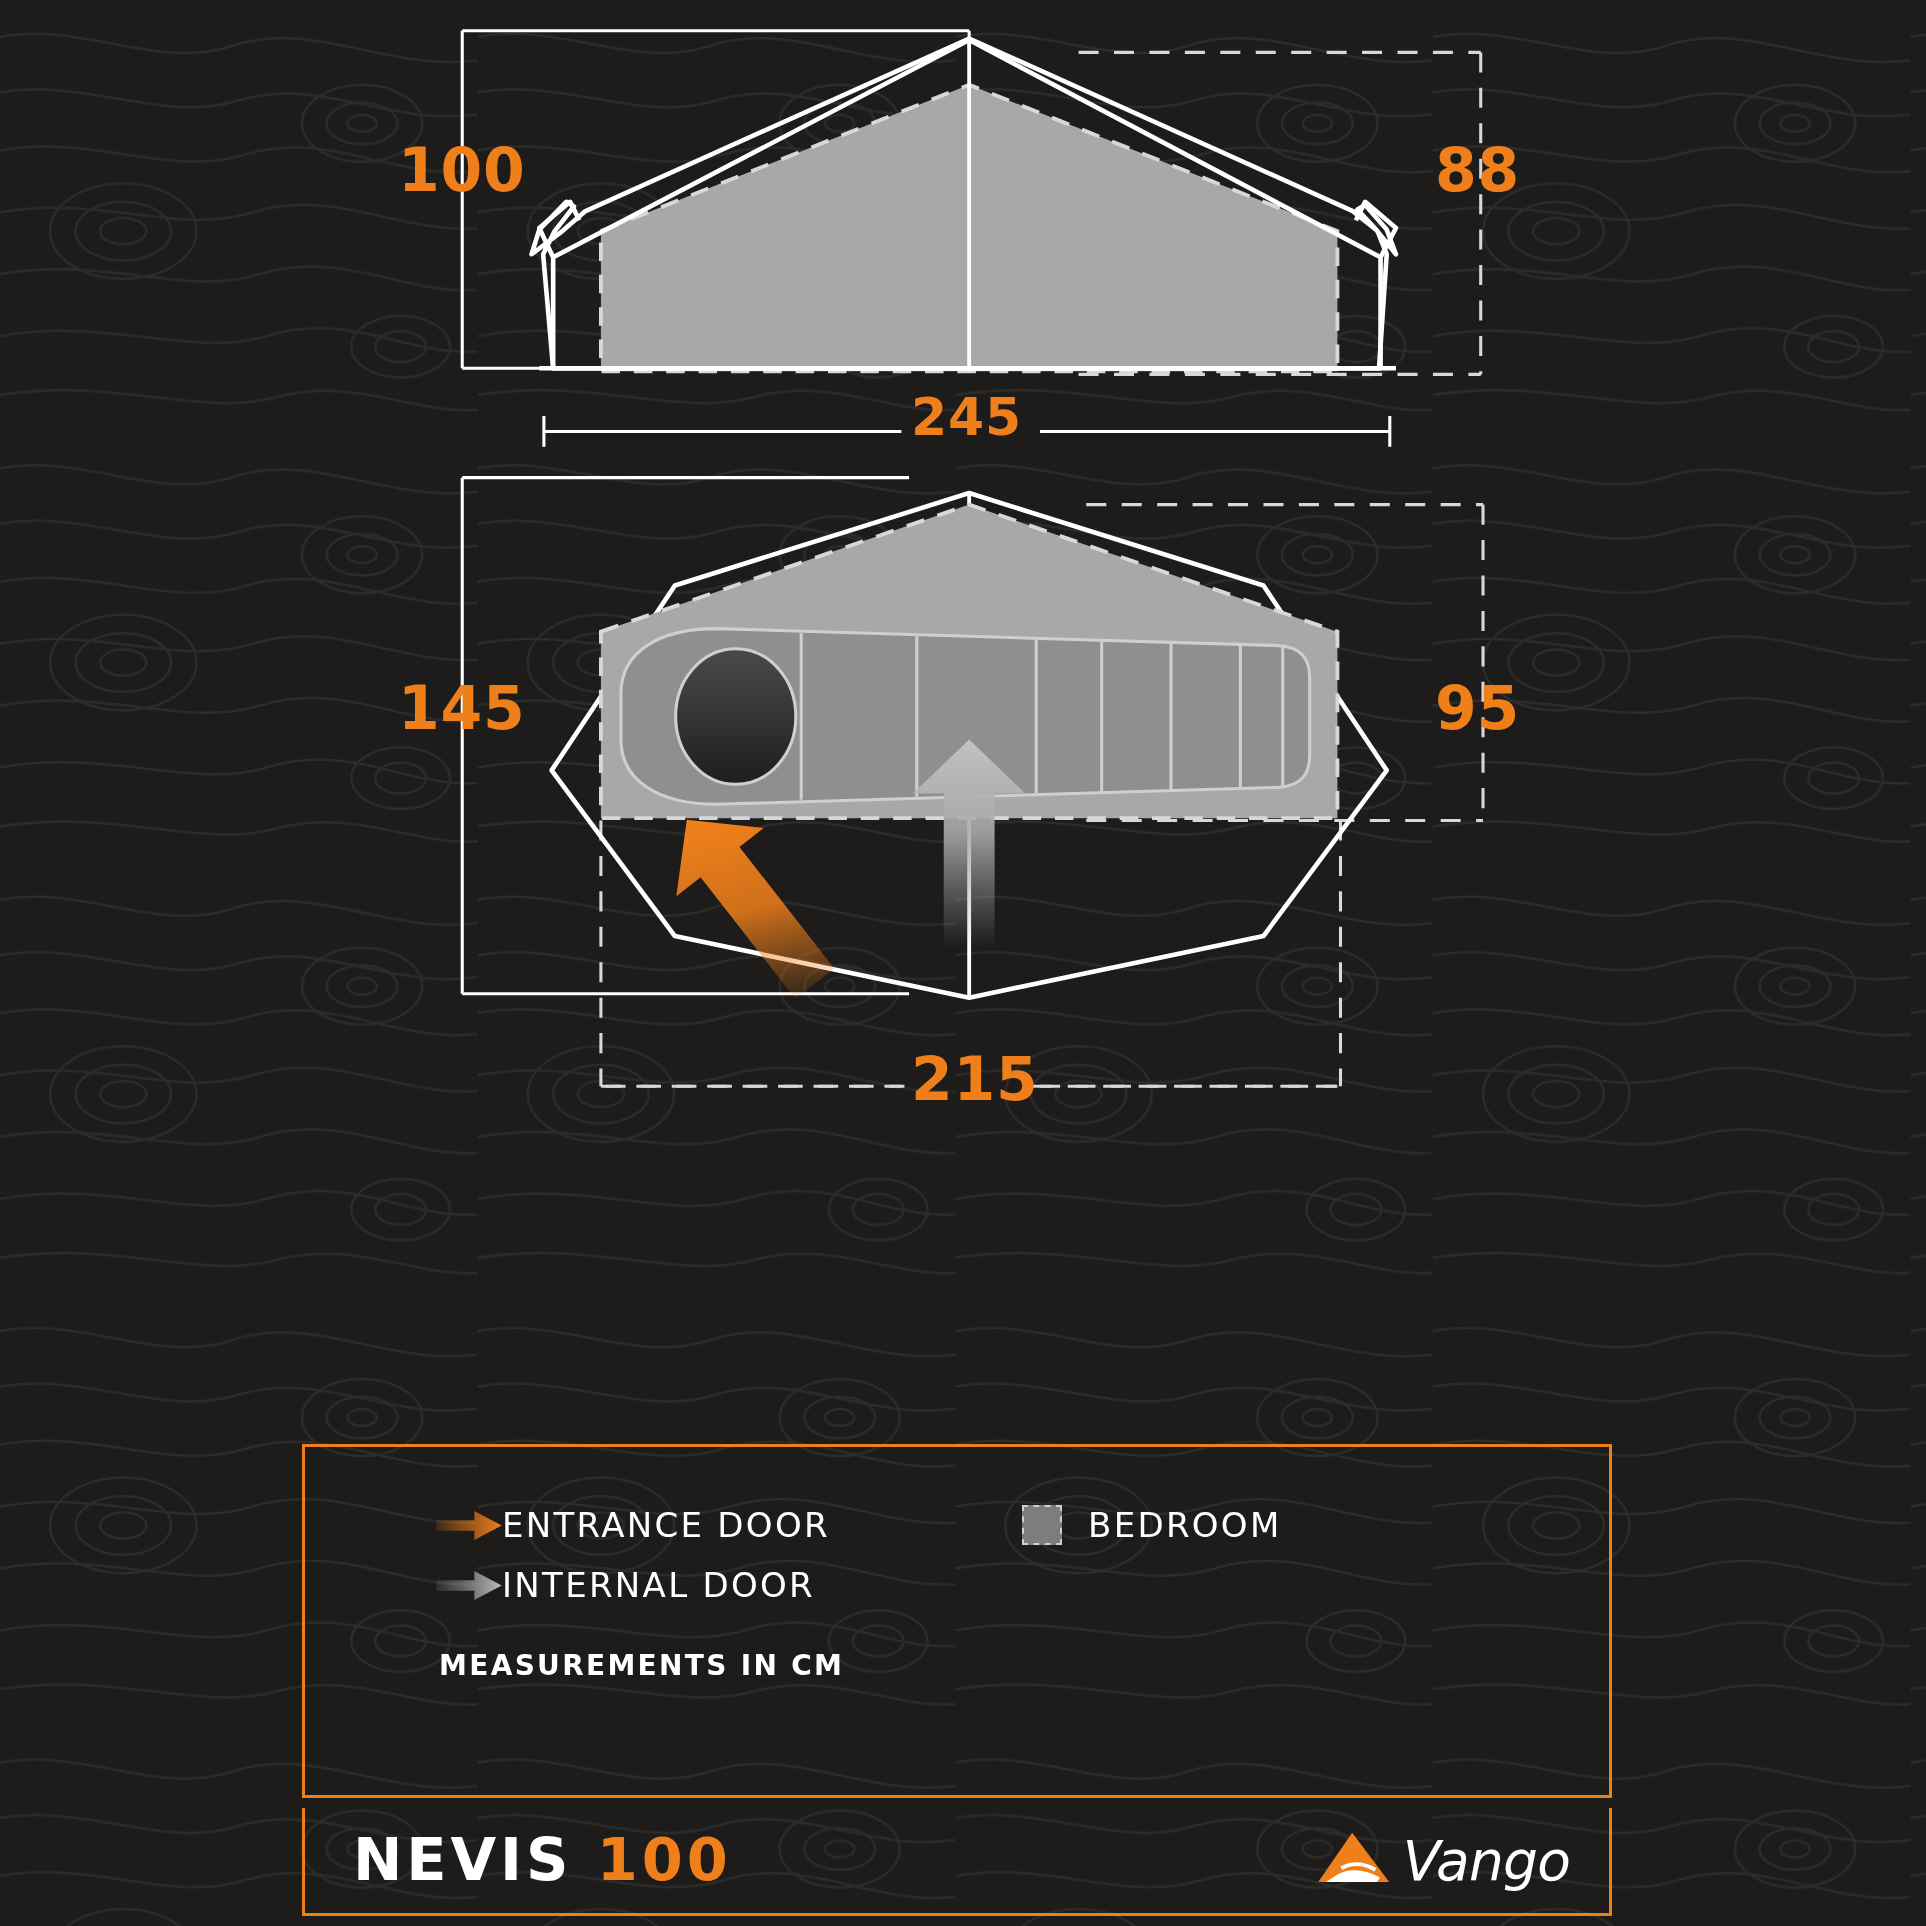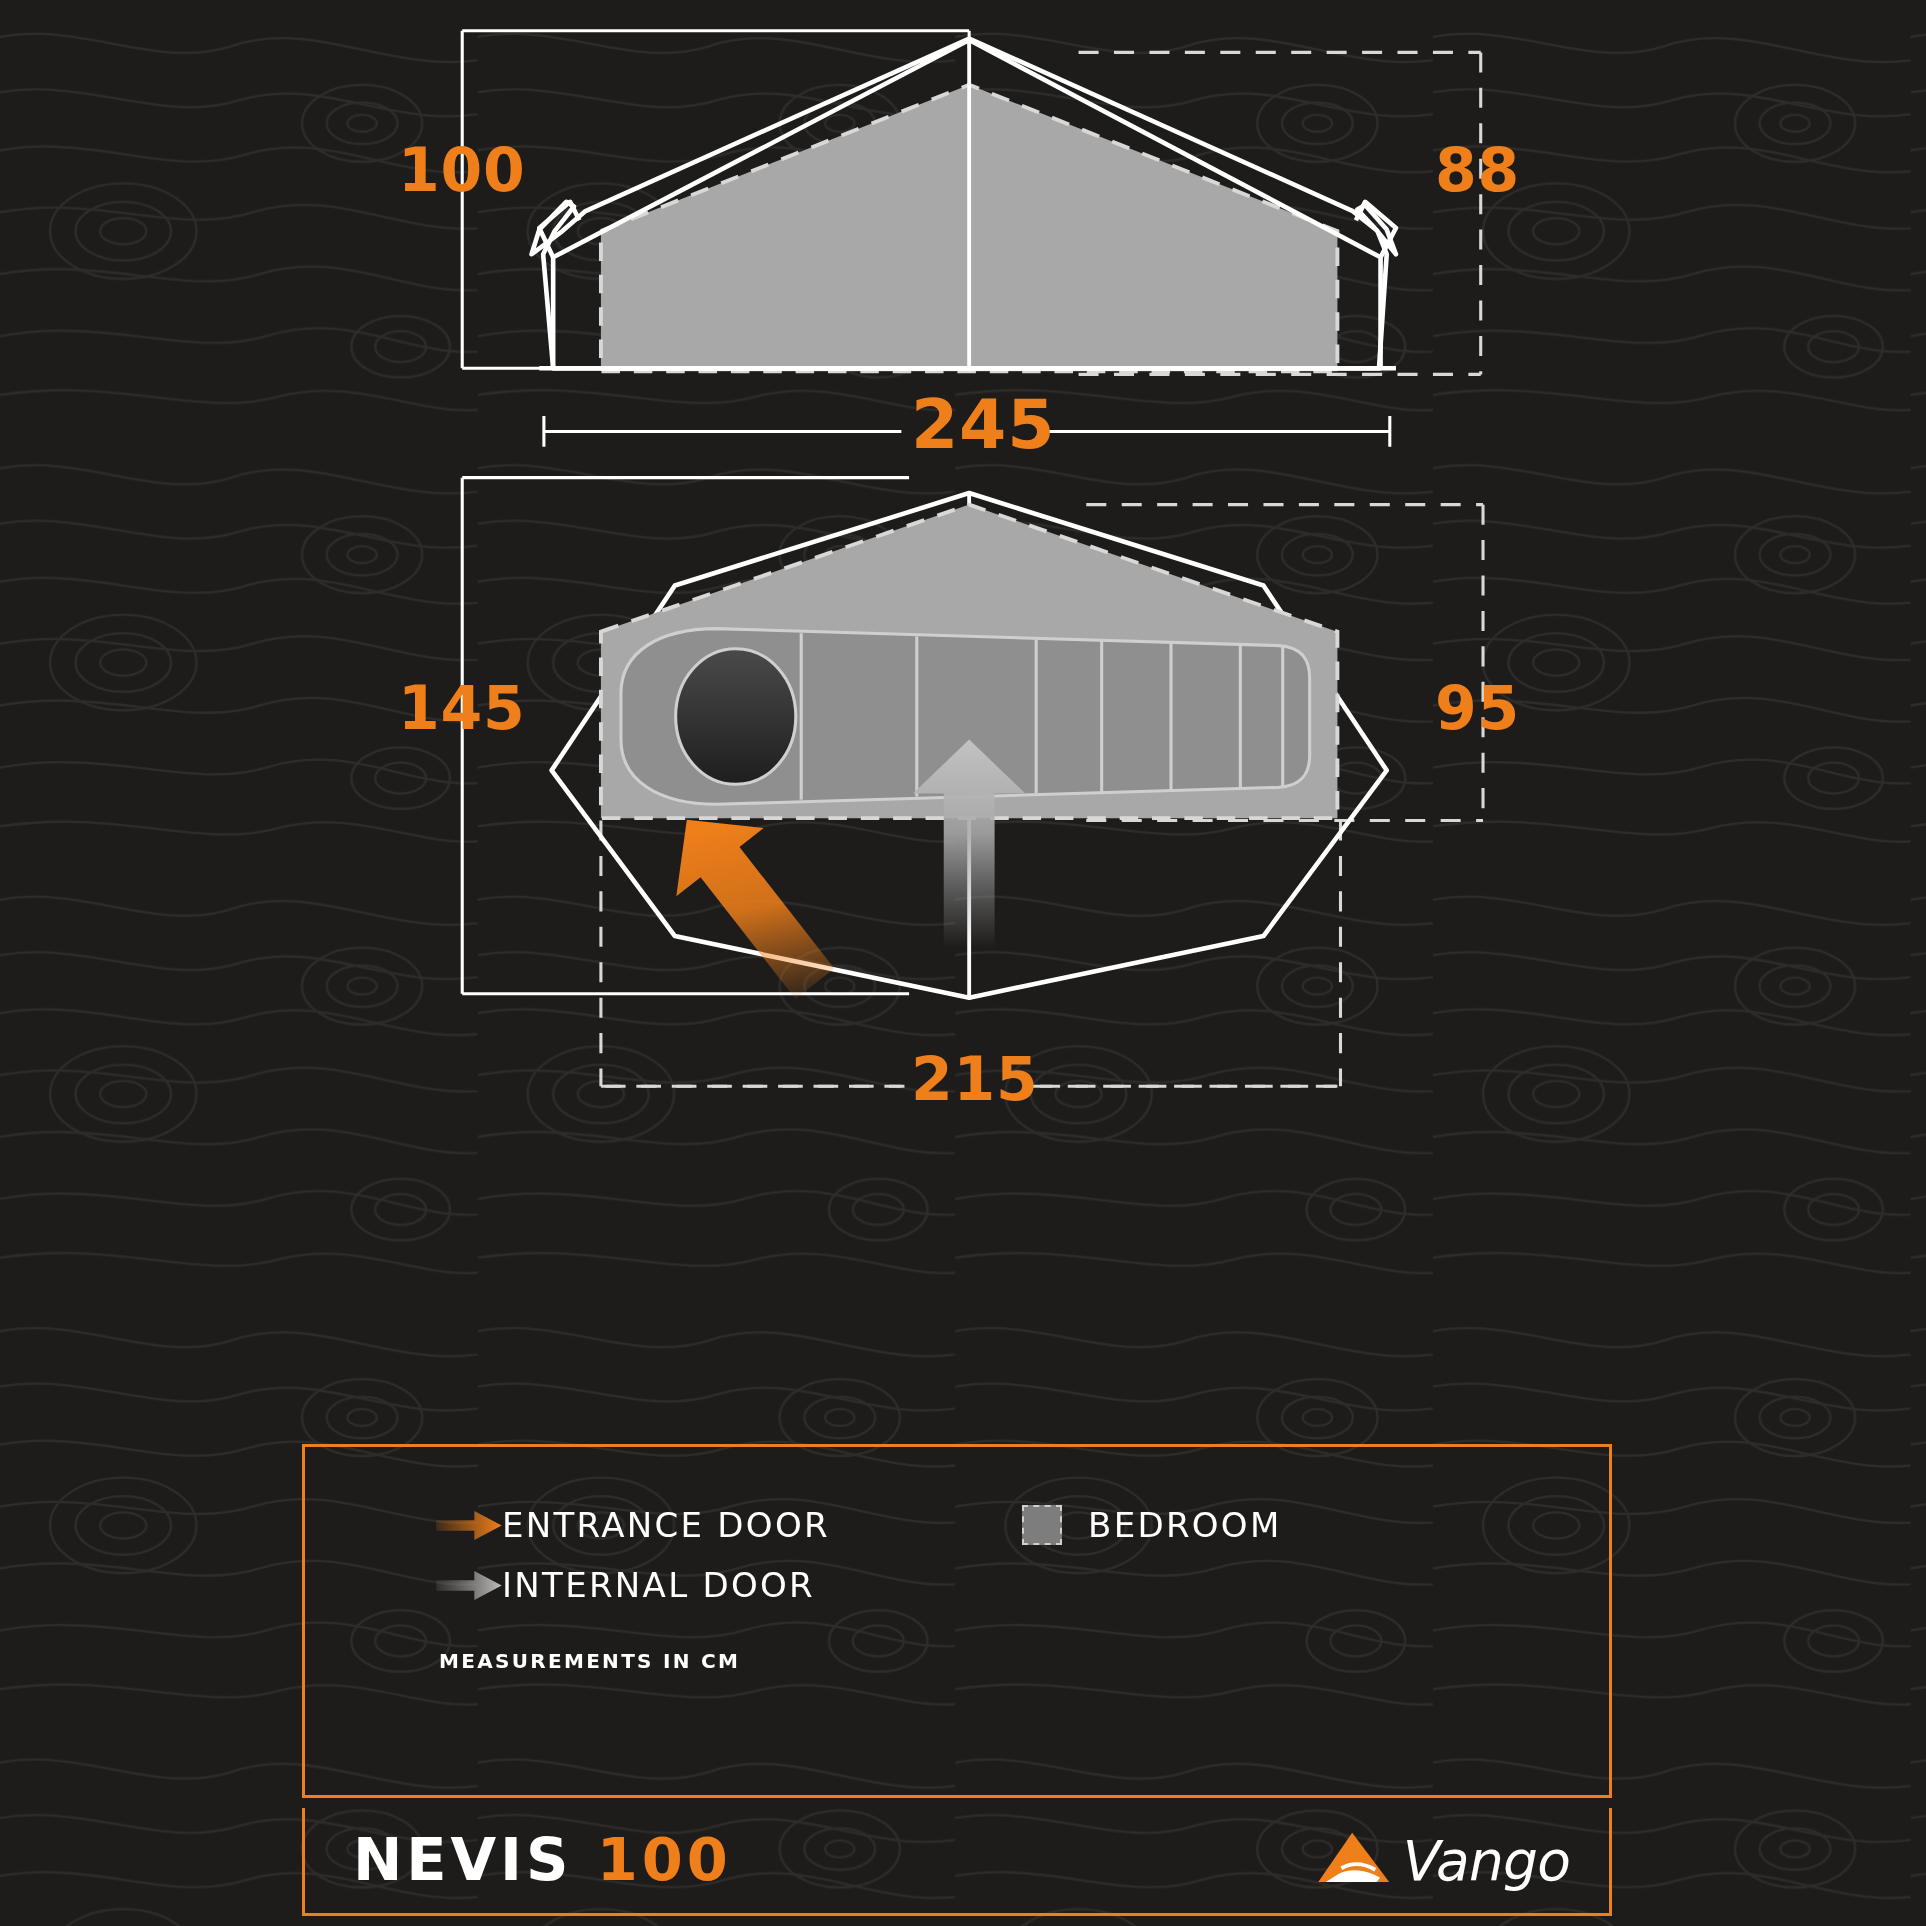--- a/index.html
+++ b/index.html
@@ -35,21 +35,21 @@
     position: absolute;
     color: #ef7f1a;
     font-family: "DejaVu Sans", sans-serif;
     font-weight: bold;
     letter-spacing: 0.8px;
     line-height: 1;
     white-space: nowrap;
   }
   .dim-100 { left: 398px; top: 140px; font-size: 60px; }
   .dim-88  { left: 1435px; top: 140px; font-size: 60px; }
-  .dim-245 { left: 911px; top: 391px; font-size: 68px; }
+  .dim-245 { left: 911px; top: 391px; font-size: 52px; }
   .dim-145 { left: 398px; top: 678px; font-size: 60px; }
   .dim-95  { left: 1435px; top: 678px; font-size: 60px; }
   .dim-215 { left: 911px; top: 1049px; font-size: 60px; }
 
   
   #legend {
     position: absolute;
     left: 302px;
     top: 1444px;
     width: 1310px;
@@ -82,21 +82,21 @@
     color: #ffffff;
     font-family: "DejaVu Sans", sans-serif;
     font-weight: normal;
     font-size: 34px;
     letter-spacing: 2.3px;
   }
   .legend-note {
     color: #ffffff;
     font-family: "DejaVu Sans", sans-serif;
     font-weight: bold;
-    font-size: 20px;
+    font-size: 28px;
     letter-spacing: 2.3px;
     margin-top: 34px;
     margin-left: 3.1px;
   }
   
   .swatch {
     width: 40px;
     height: 40px;
     background: #7d7d7d;
     border: 2.3px dashed #cfcfcf;

